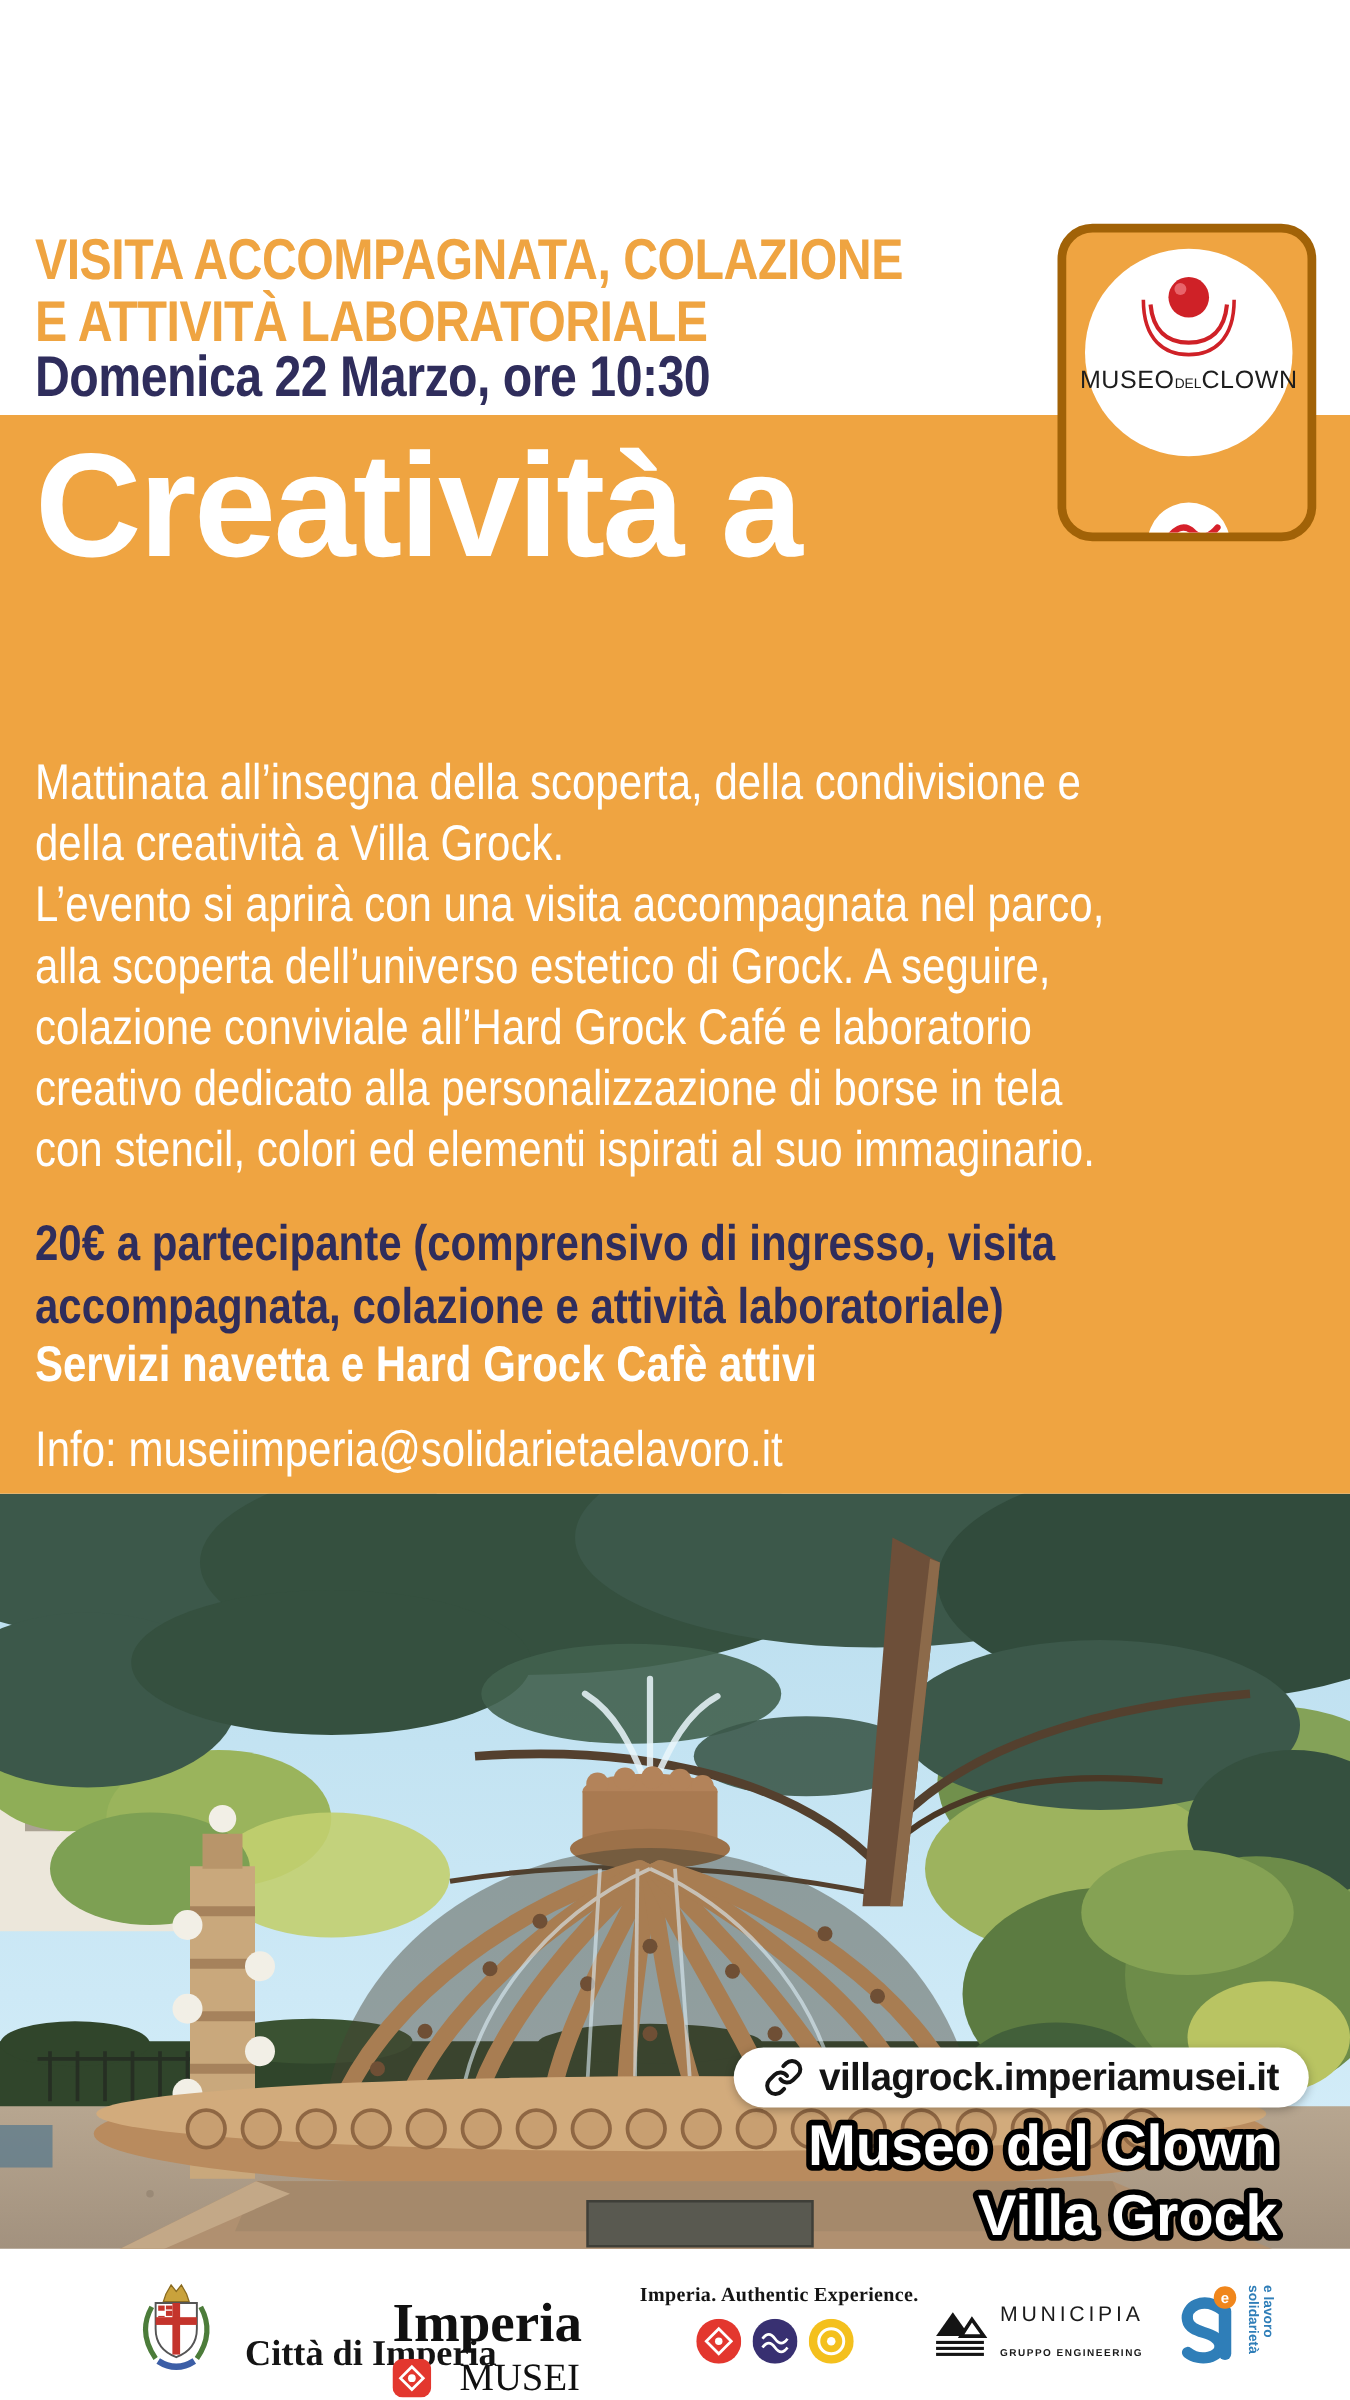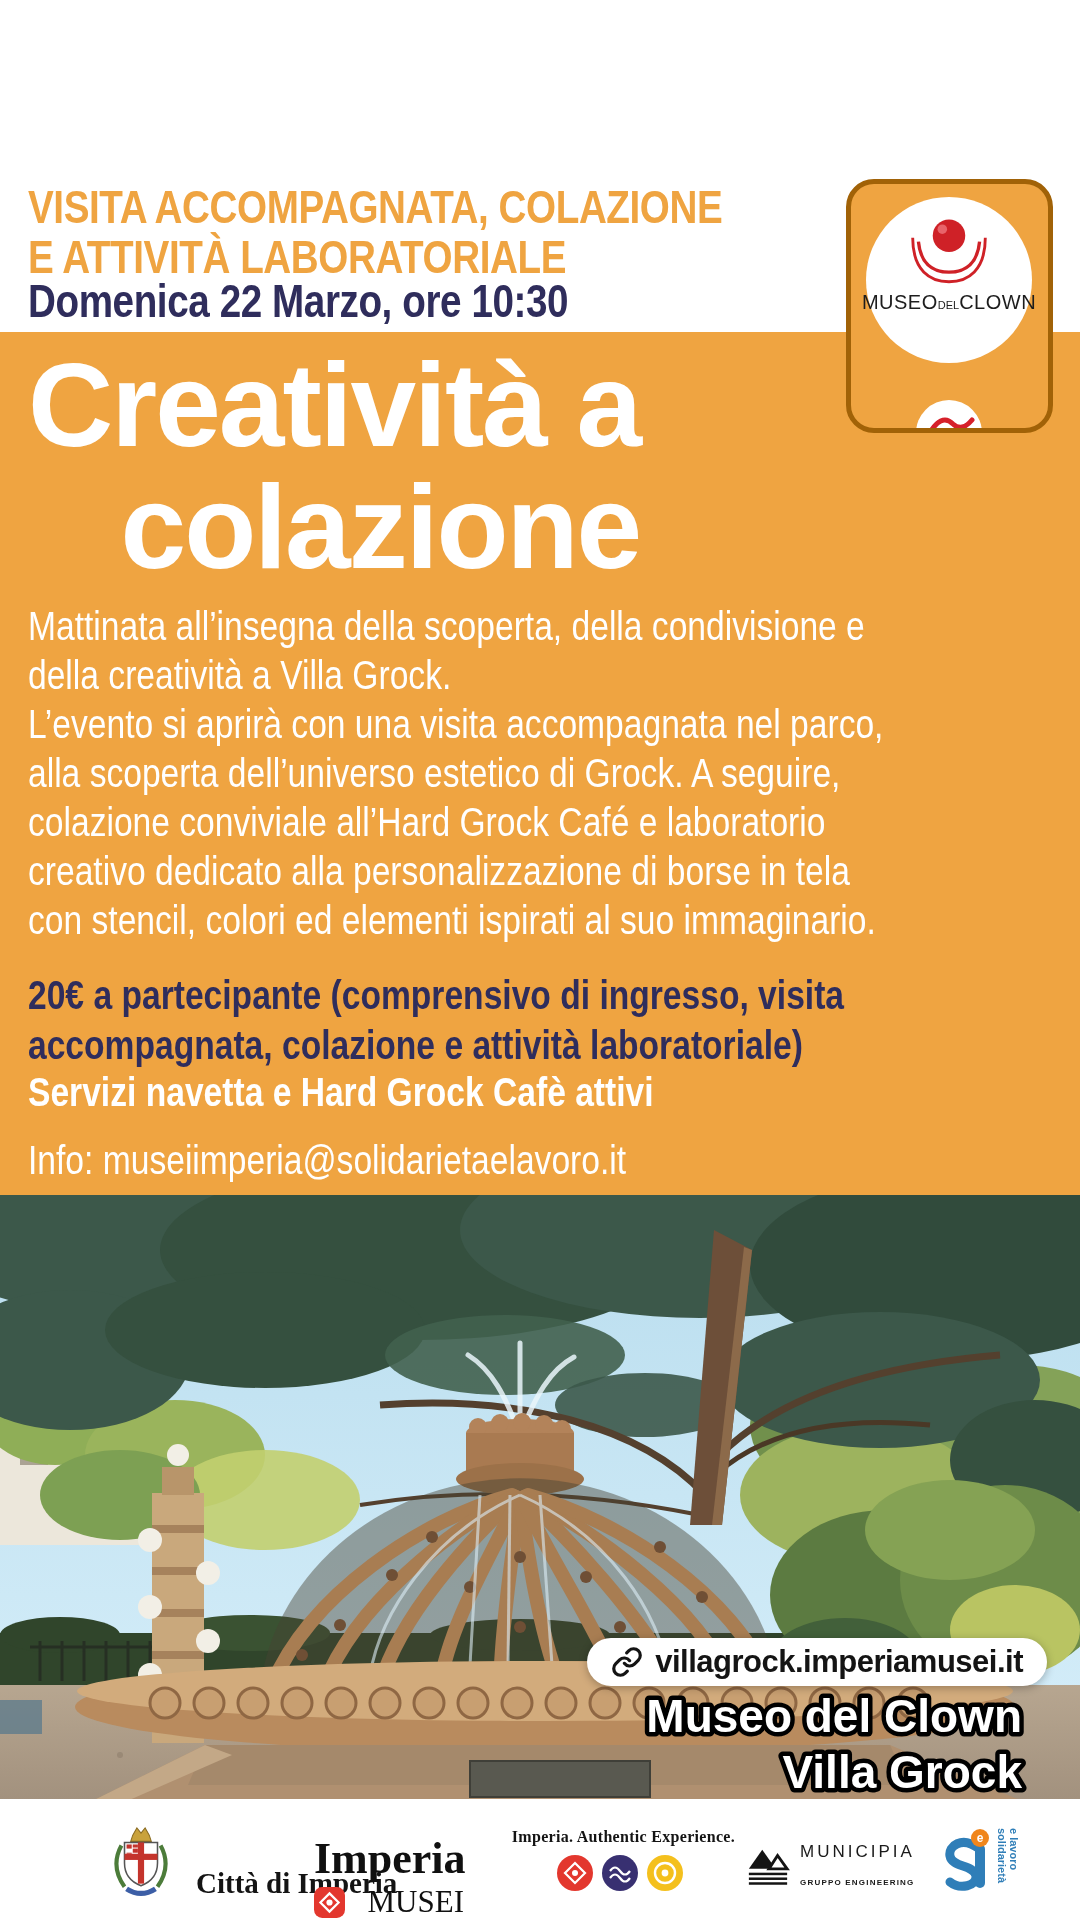--- a/index.html
+++ b/index.html
@@ -44,21 +44,21 @@
     transform:scaleX(.84);transform-origin:0 0;
   }
   .event-contact{
     position:absolute;left:28px;top:1138px;margin:0;width:1400px;
     font-size:40px;color:#ffffff;white-space:pre;
     transform:scaleX(.84);transform-origin:0 0;
   }
   
   .logo-card{
     position:absolute;left:846px;top:179px;width:207px;height:254px;
-    background:#EFA441;border:5px solid #a16207;border-radius:28px;
+    background:#EFA441;border:7px solid #a16207;border-radius:28px;
     box-sizing:border-box;overflow:hidden;
   }
   .logo-circle{
     position:absolute;left:15px;top:13px;width:166px;height:166px;border-radius:50%;
     background:#ffffff;display:flex;flex-direction:column;align-items:center;
   }
   .clown-wordmark{
     margin-top:-6px;font-size:20px;letter-spacing:.5px;color:#1d1d1d;white-space:nowrap;
   }
   .clown-wordmark .small{font-size:11px;letter-spacing:0;}
@@ -110,21 +110,21 @@
 </style>
 </head>
 <body>
 
 <div class="poster">
 
   <div class="kicker"><div>VISITA ACCOMPAGNATA, COLAZIONE</div><div>E ATTIVITÀ LABORATORIALE</div></div>
   <div class="date-line">Domenica 22 Marzo, ore 10:30</div>
 
   <div class="orange-block"></div>
-  <h1 class="event-title"><span>Creatività a</span><br><span>colazione</span></h1>
+  <h1 class="event-title"><span>Creatività a</span><br></h1>
   <p class="event-body">Mattinata all’insegna della scoperta, della condivisione e
 della creatività a Villa Grock.
 L’evento si aprirà con una visita accompagnata nel parco,
 alla scoperta dell’universo estetico di Grock. A seguire,
 colazione conviviale all’Hard Grock Café e laboratorio
 creativo dedicato alla personalizzazione di borse in tela
 con stencil, colori ed elementi ispirati al suo immaginario.</p>
   <p class="event-price">20€ a partecipante (comprensivo di ingresso, visita
 accompagnata, colazione e attività laboratoriale)</p>
   <p class="event-shuttle">Servizi navetta e Hard Grock Cafè attivi</p>

